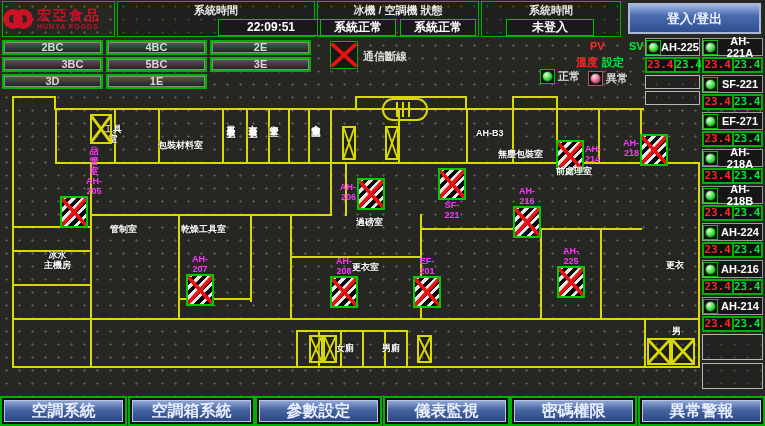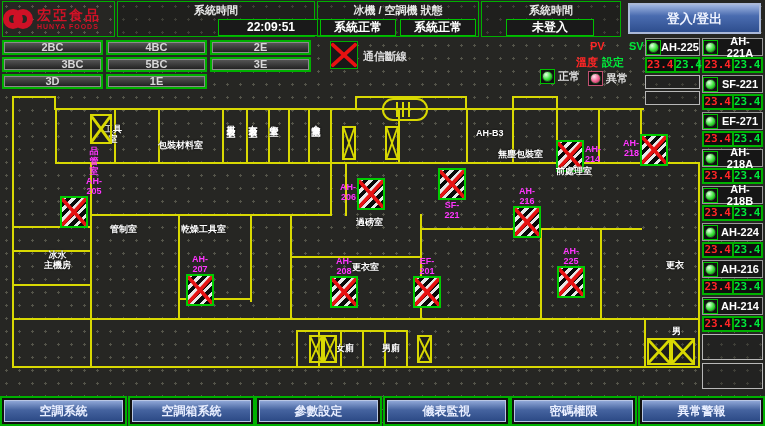--- a/index.html
+++ b/index.html
@@ -54,21 +54,21 @@
   .mklab{position:absolute;color:#ff35ff;font-size:9px;font-weight:bold;line-height:10px;
          white-space:pre-line;text-align:center;}
   .room{position:absolute;color:#fff;font-size:9px;font-weight:bold;line-height:10px;
         white-space:pre-line;text-align:center;text-shadow:0 0 2px #000;}
   .room.vert{writing-mode:vertical-rl;letter-spacing:1px;}
   .stx{position:absolute;border:2px solid #d8d802;background:rgba(0,0,0,.2);}
   
   .navfrm{position:absolute;top:396px;height:30px;border:2px solid #00b000;background:#101010;}
   .navbtn{position:absolute;left:2px;top:2px;right:2px;bottom:2px;
           background:linear-gradient(#8ea6d6,#45639f 45%,#2c4a86);border:1px solid #b8c6e4;
-          color:#e8eeff;font-size:12px;font-weight:bold;text-align:center;line-height:20px;cursor:pointer;}
+          color:#e8eeff;font-size:16px;font-weight:bold;text-align:center;line-height:20px;cursor:pointer;}
 </style>
 </head>
 <body>
 
 <div class="scr">
 
   <div class="logo">
     <span class="ring"></span>
     <span class="ring ring2"></span>
     <span class="brand">

